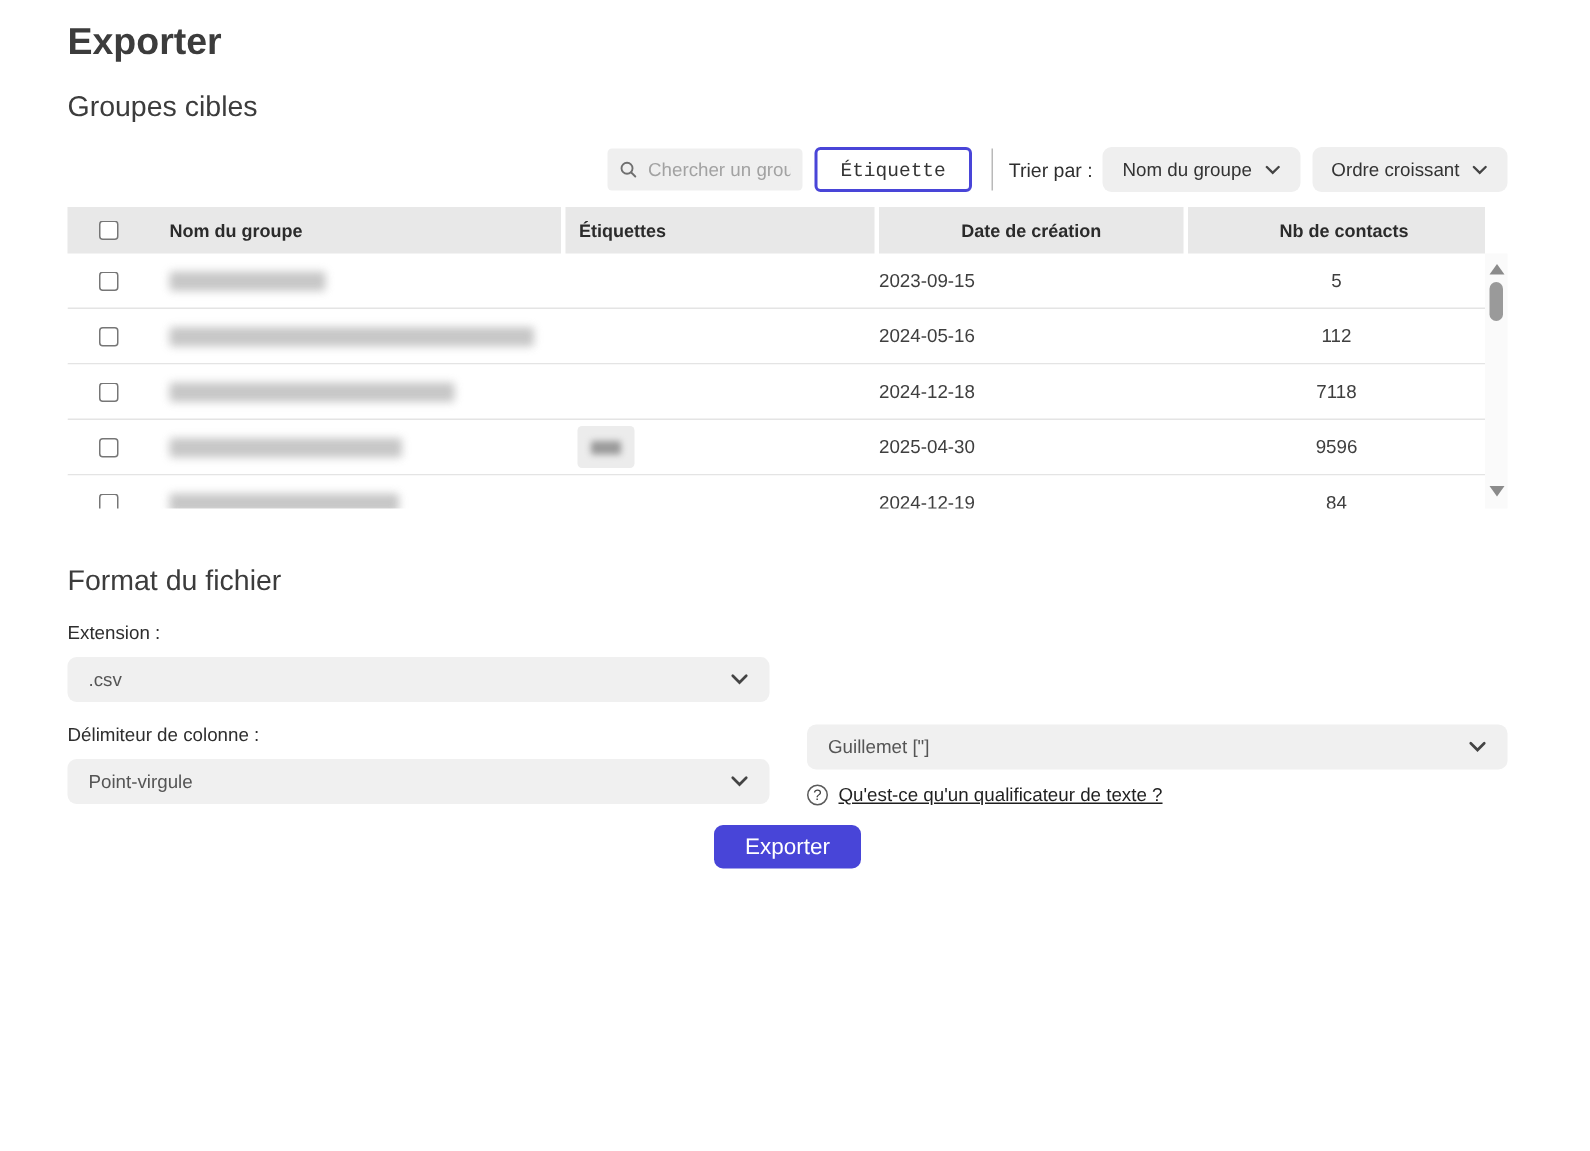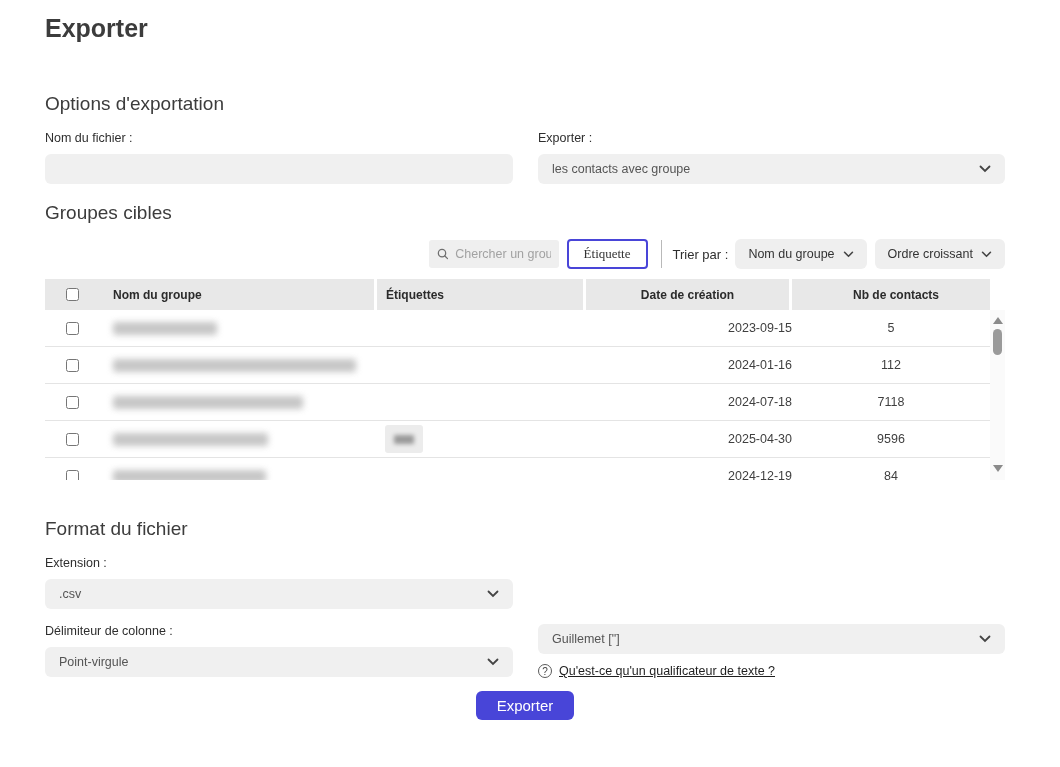--- a/index.html
+++ b/index.html
@@ -40,21 +40,21 @@
     width:130px; height:28px; background:#efefef; border-radius:3px;
     display:flex; align-items:center; padding:0 8px; gap:7px;
   }
   .search-wrap input {
     border:none; background:transparent; outline:none; width:100%;
     font-family:inherit; font-size:12.5px; color:#555;
   }
   .search-wrap input::placeholder { color:#a2a2a2; }
   .tag-btn {
     margin-left:8px; height:30px; padding:0 15px; background:#fff;
-    border:2px solid #4945d8; border-radius:4px; font-family:Liberation Serif, serif;
+    border:2px solid #4945d8; border-radius:4px; font-family:Liberation Mono, monospace;
     font-size:13px; color:#333; cursor:pointer;
   }
   .vdivider { width:1px; height:28px; background:#b9b9b9; margin:0 11px 0 13px; }
   .sort-label { font-size:13px; color:#2e2e2e; margin-right:7px; white-space:nowrap; }
   .sort-select {
     height:30px; background:#efefef; border-radius:6px; display:flex; align-items:center;
     padding:0 13px; font-size:12.5px; color:#333; cursor:pointer; white-space:nowrap;
   }
   .sort-select + .sort-select { margin-left:8px; }
 
@@ -70,21 +70,21 @@
   .th-tags   { width:206px; padding-left:9px; }
   .th-date   { width:203px; justify-content:center; }
   .th-count  { width:198px; justify-content:center;padding-left:10px; }
   .th-name .hd-checkbox { margin:0 0 0 21px; }
   .th-name .hd-label { margin-left:34px; }
 
   .tbody { height:170px; overflow:hidden; width:945px; }
   .tr { display:flex; align-items:center; height:37px; border-bottom:1px solid #e4e4e4; background:#fff; }
   .td-name  { width:332px; display:flex; align-items:center; }
   .td-tags  { width:209px; display:flex; align-items:center; padding-left:8px; }
-  .td-date  { width:206px; text-align:right; font-size:12.5px; color:#3f3f3f; }
+  .td-date  { width:206px; text-align:left; font-size:12.5px; color:#3f3f3f; }
   .td-count { width:198px; text-align:center; font-size:12.5px; color:#3f3f3f; }
   .row-checkbox, .hd-checkbox { width:13px; height:13px; accent-color:#2264c8; cursor:pointer; }
   .td-name .row-checkbox { margin-left:21px; }
   .name-blur {
     height:13px; margin-left:34px; border-radius:2px;
     background:#bdbdbd; filter:blur(3px); opacity:.85;
   }
   .tag-chip {
     width:38px; height:28px; background:#ececec; border-radius:3px;
     display:flex; align-items:center; justify-content:center;
@@ -121,38 +121,20 @@
     font-family:inherit; font-size:15px; padding:6px 21px; cursor:pointer;
   }
 </style>
 </head>
 <body>
 
 <div class="page">
 
   <h1 class="page-title">Exporter</h1>
 
-  <section class="sec-options">
-    <h2 class="section-heading">Options d'exportation</h2>
-    <div class="two-col">
-      <div class="col">
-        <label class="field-label">Nom du fichier :</label>
-        <input class="text-input" type="text" value="" style="">
-      </div>
-      <div class="col right">
-        <label class="field-label">Exporter :</label>
-        <div class="select-box">
-          <span>les contacts avec groupe</span>
-          <svg class="chev" width="12" height="8" viewBox="0 0 12 8">
-              <path d="M1.5 1.5 L6 6 L10.5 1.5" stroke="#444" stroke-width="1.8" fill="none" stroke-linecap="round"></path>
-            </svg>
-        </div>
-      </div>
-    </div>
-  </section>
 
   <section class="sec-groups">
     <h2 class="section-heading">Groupes cibles</h2>
 
     <div class="toolbar">
       <div class="search-wrap">
         <svg width="14" height="14" viewBox="0 0 14 14">
             <circle cx="6" cy="6" r="4.4" fill="none" stroke="#6f6f6f" stroke-width="1.5"></circle>
             <line x1="9.4" y1="9.4" x2="12.6" y2="12.6" stroke="#6f6f6f" stroke-width="1.5" stroke-linecap="round"></line>
           </svg>
@@ -199,32 +181,32 @@
       <div class="td-count">5</div>
     </div>
           <div class="tr">
       <div class="td-name">
         <input type="checkbox" class="row-checkbox" style="">
         <div class="name-blur" style="width: 243px;"></div>
       </div>
       <div class="td-tags">
         
       </div>
-      <div class="td-date">2024-01-16</div>
+      <div class="td-date">2024-05-16</div>
       <div class="td-count">112</div>
     </div>
           <div class="tr">
       <div class="td-name">
         <input type="checkbox" class="row-checkbox" style="">
         <div class="name-blur" style="width: 190px;"></div>
       </div>
       <div class="td-tags">
         
       </div>
-      <div class="td-date">2024-07-18</div>
+      <div class="td-date">2024-12-18</div>
       <div class="td-count">7118</div>
     </div>
           <div class="tr">
       <div class="td-name">
         <input type="checkbox" class="row-checkbox" style="">
         <div class="name-blur" style="width: 155px;"></div>
       </div>
       <div class="td-tags">
         <div class="tag-chip">
                 <div class="chip-blur"></div>

